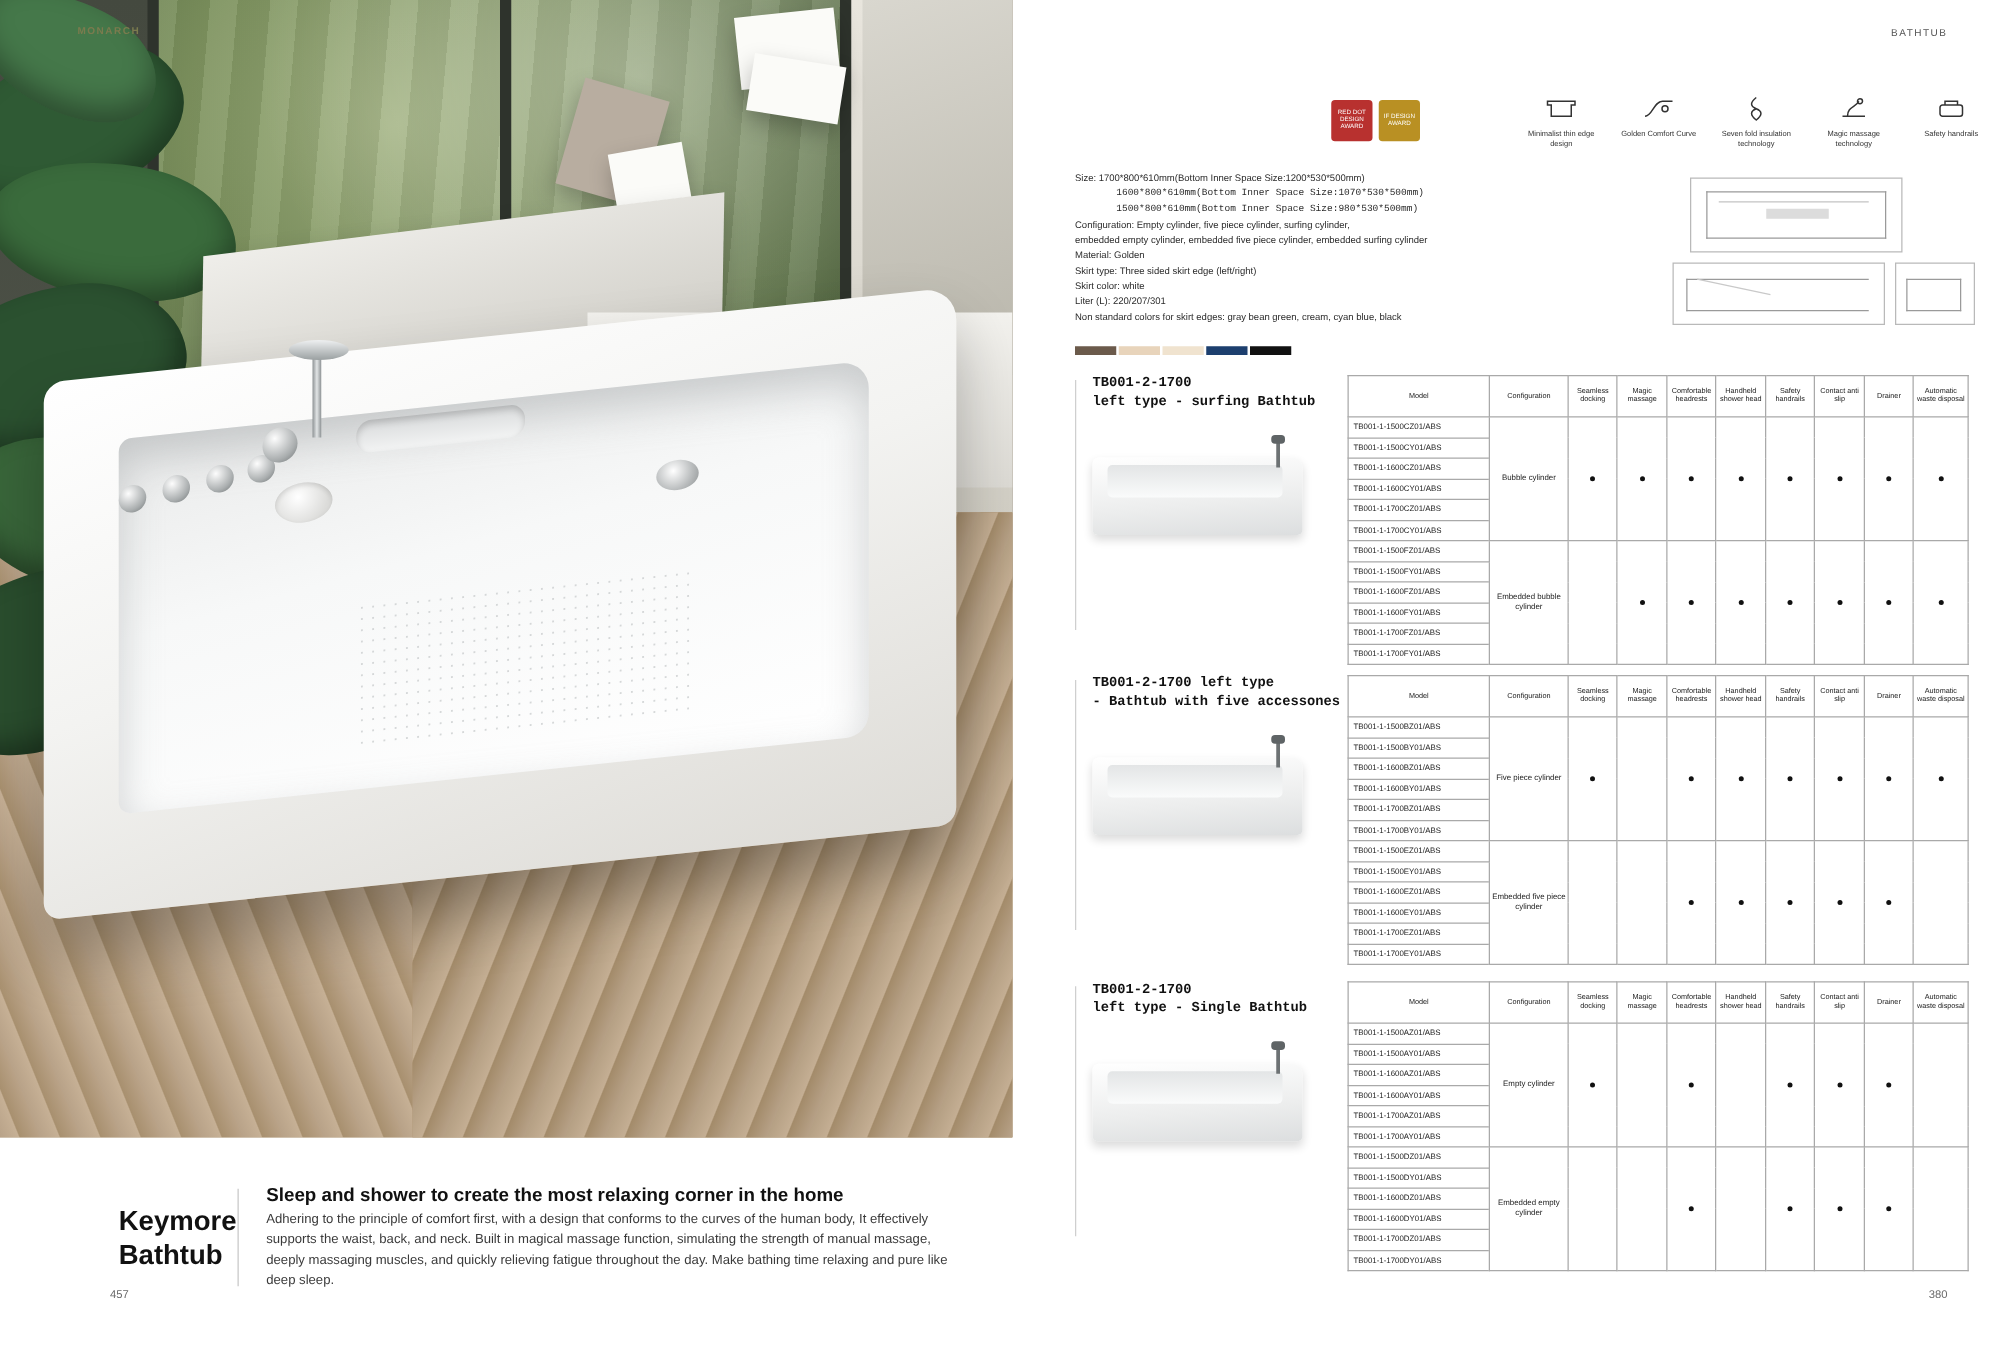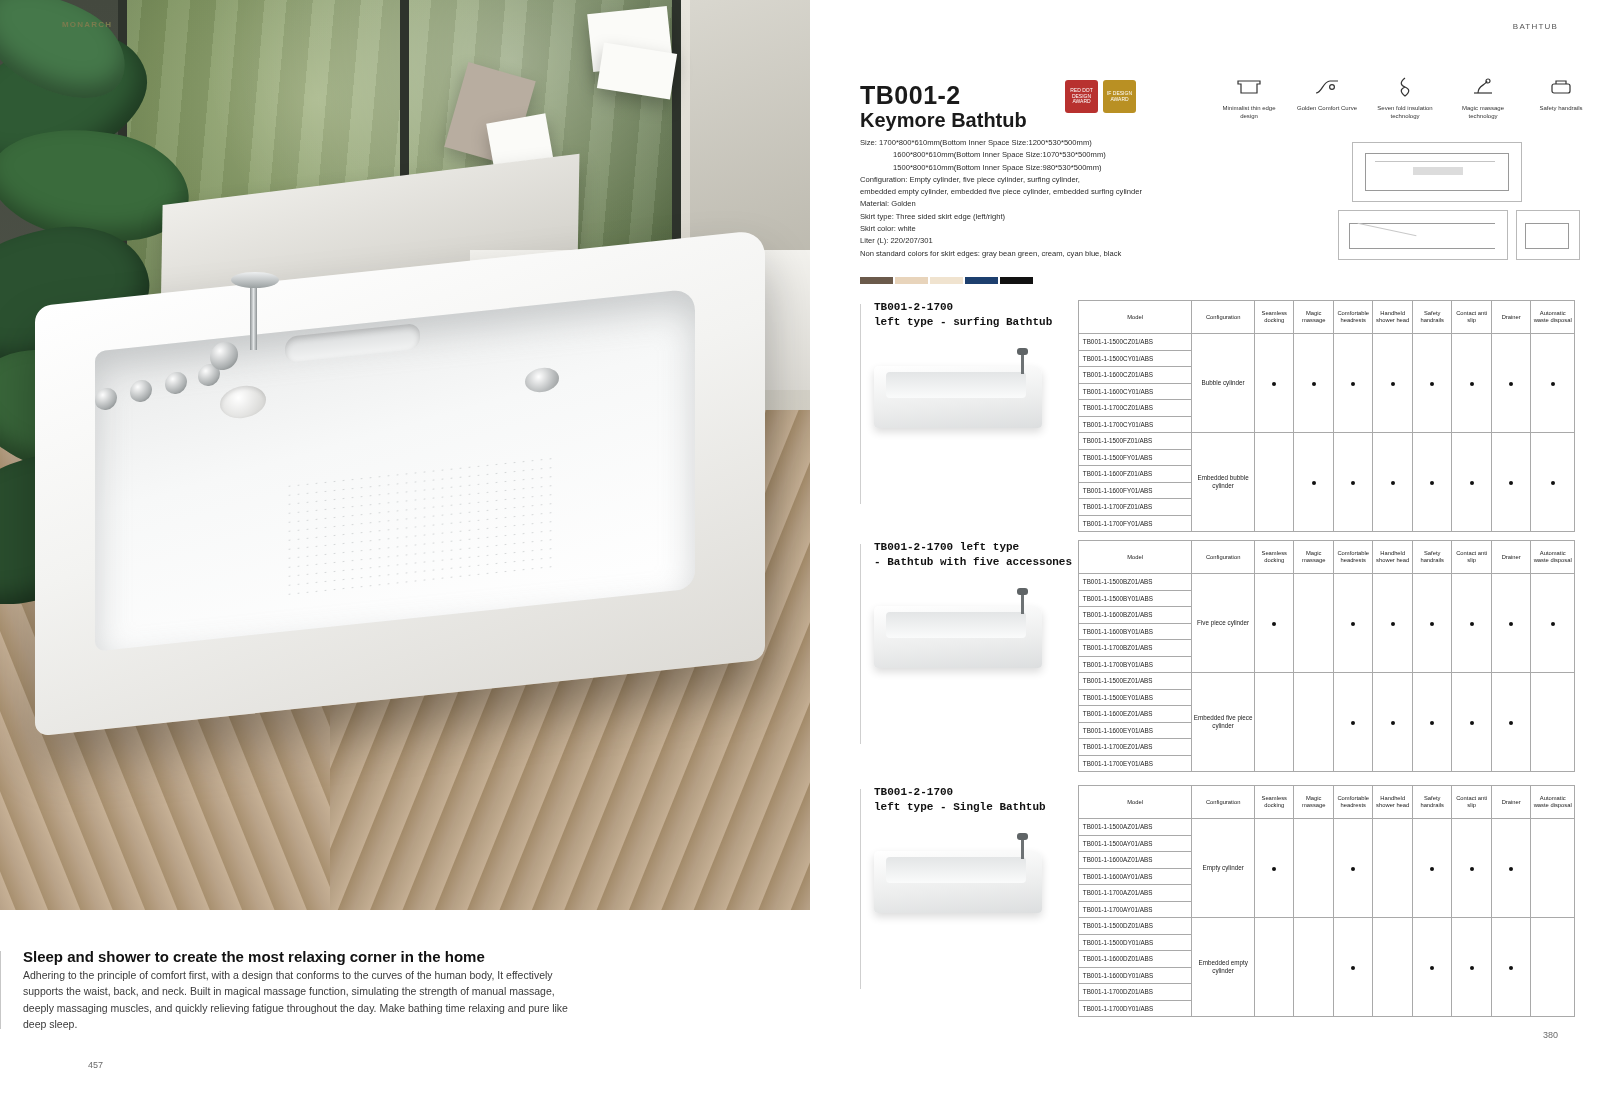--- a/index.html
+++ b/index.html
@@ -289,21 +289,21 @@
     color: #111;
   }
   .caption-body {
     font-size: 10.5px;
     line-height: 1.55;
     color: #3a3a3a;
   }
   .page-num-left {
     position: absolute;
     left: 88px;
-    top: 1060px;
+    top: 1030px;
     font-size: 9px;
     color: #6a6a6a;
   }
   
   .page-right {
     position: relative;
     width: 790px;
     height: 1096px;
     background: #fff;
     flex: none;
@@ -380,21 +380,21 @@
   }
   .specs {
     position: absolute;
     left: 40px;
     top: 137px;
     width: 430px;
     font-size: 7.6px;
     line-height: 1.62;
     color: #2b2b2b;
   }
-  .specs .indent { padding-left: 33px; }
+  .specs .indent { padding-left: 33px; font-family: Liberation Mono, monospace; }
   .swatches {
     position: absolute;
     left: 40px;
     top: 277px;
     display: flex;
     gap: 2px;
   }
   .swatch { width: 33px; height: 7px; }
   .tech-draw {
     position: absolute;
@@ -576,38 +576,36 @@
         <div class="jet" style="left:95px;top:112px"></div>
         <div class="jet" style="left:130px;top:104px"></div>
         <div class="jet" style="left:163px;top:96px"></div>
         <div class="jet" style="left:175px;top:74px;width:28px;height:28px"></div>
         <div class="faucet-post"></div>
         <div class="shower-head"></div>
       </div>
     </div>
 
     <div class="caption-bar">
+      <div class="caption-title" style="white-space:pre-line">Keymore
+Bathtub</div>
       <div class="caption-div"></div>
       <div class="caption-text">
         <div class="caption-head">Sleep and shower to create the most relaxing corner in the home</div>
         <div class="caption-body">Adhering to the principle of comfort first, with a design that conforms to the curves of the human body, It effectively supports the waist, back, and neck. Built in magical massage function, simulating the strength of manual massage, deeply massaging muscles, and quickly relieving fatigue throughout the day. Make bathing time relaxing and pure like deep sleep.</div>
       </div>
     </div>
 
     <div class="page-num-left">457</div>
   </div>
 
   <div class="page-right">
 
     <div class="bathtub-tag">BATHTUB</div>
 
-    <div class="prod-title">
-      <div class="t1">TB001-2</div>
-      <div class="t2">Keymore Bathtub</div>
-    </div>
 
     <div class="awards">
       <div class="award red">RED DOT DESIGN AWARD</div>
       <div class="award gold">IF DESIGN AWARD</div>
     </div>
 
     <div class="feature-icons">
       <div class="feat">
         <div class="fic">
           <svg width="26" height="18" viewBox="0 0 26 18">

